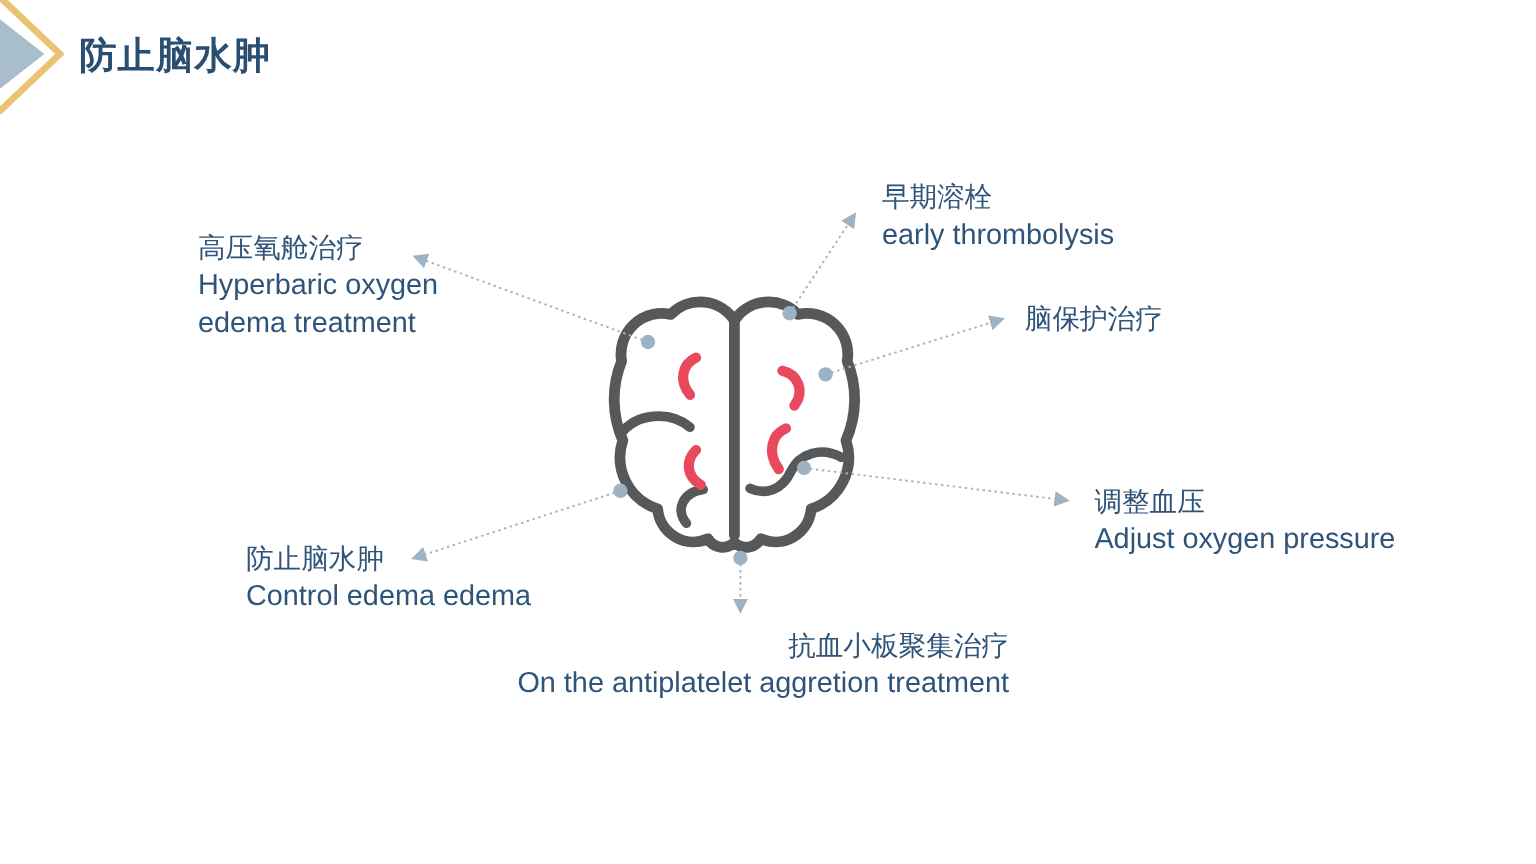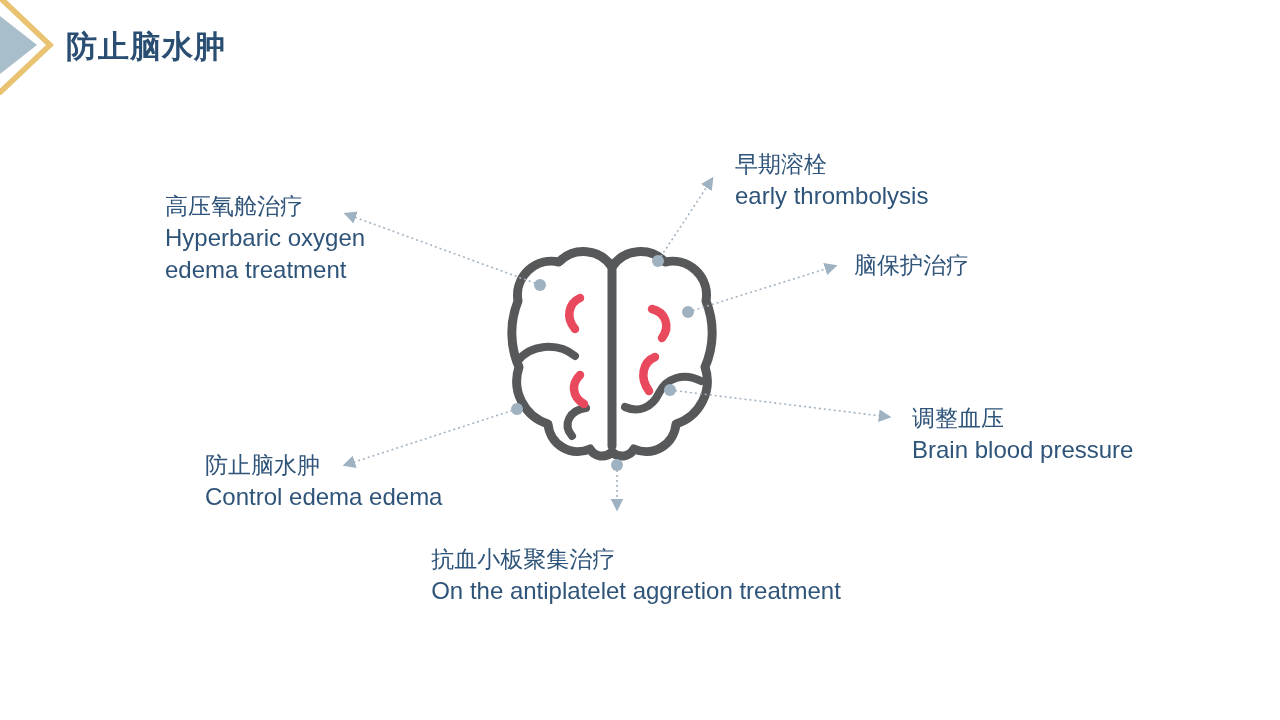--- a/index.html
+++ b/index.html
@@ -16,21 +16,21 @@
   }
   .node{
     position:absolute;color:var(--label-text,#2f5479);line-height:32px;white-space:nowrap;
   }
   .node .zh{font-size:23px;}
   .node .en{font-size:24px;}
   .node-wrap{white-space:normal;}
   #node-top{left:735px;top:148px;}
   #node-right-upper{left:854px;top:249px;}
   #node-right-lower{left:912px;top:402px;}
-  #node-bottom{left:636px;top:543px;transform:translateX(-50%);text-align:left;}
+  #node-bottom{left:636px;top:522px;transform:translateX(-50%);text-align:right;}
   #node-left-lower{left:205px;top:449px;}
   #node-left-upper{left:165px;top:190px;width:215px;}
   .overlay{position:absolute;left:0;top:0;pointer-events:none;}
   .brain-outline{fill:#ffffff;stroke:var(--brain-outline,#57585a);stroke-width:9;stroke-linecap:round;stroke-linejoin:round;}
   .brain-line{fill:none;stroke:var(--brain-outline,#57585a);stroke-width:9;stroke-linecap:round;}
   .brain-detail{fill:none;stroke:var(--brain-outline,#57585a);stroke-width:8;stroke-linecap:round;}
   .brain-red{fill:none;stroke:var(--brain-accent,#e9495c);stroke-width:8.5;stroke-linecap:round;}
   .conn{fill:none;stroke:var(--connector,#a3b3c2);stroke-width:1.6;stroke-dasharray:2 3;}
   .conn-dot{fill:#9fb2c1;stroke:none;}
 </style>
@@ -95,21 +95,21 @@
     <div class="zh">早期溶栓</div>
     <div class="en">early thrombolysis</div>
   </div>
 
   <div class="node" id="node-right-upper">
     <div class="zh">脑保护治疗</div>
   </div>
 
   <div class="node" id="node-right-lower">
     <div class="zh">调整血压</div>
-    <div class="en">Brain blood pressure</div>
+    <div class="en">Adjust oxygen pressure</div>
   </div>
 
   <div class="node" id="node-bottom">
     <div class="zh">抗血小板聚集治疗</div>
     <div class="en">On the antiplatelet aggretion treatment</div>
   </div>
 
   <div class="node" id="node-left-lower">
     <div class="zh">防止脑水肿</div>
     <div class="en">Control edema edema</div>

